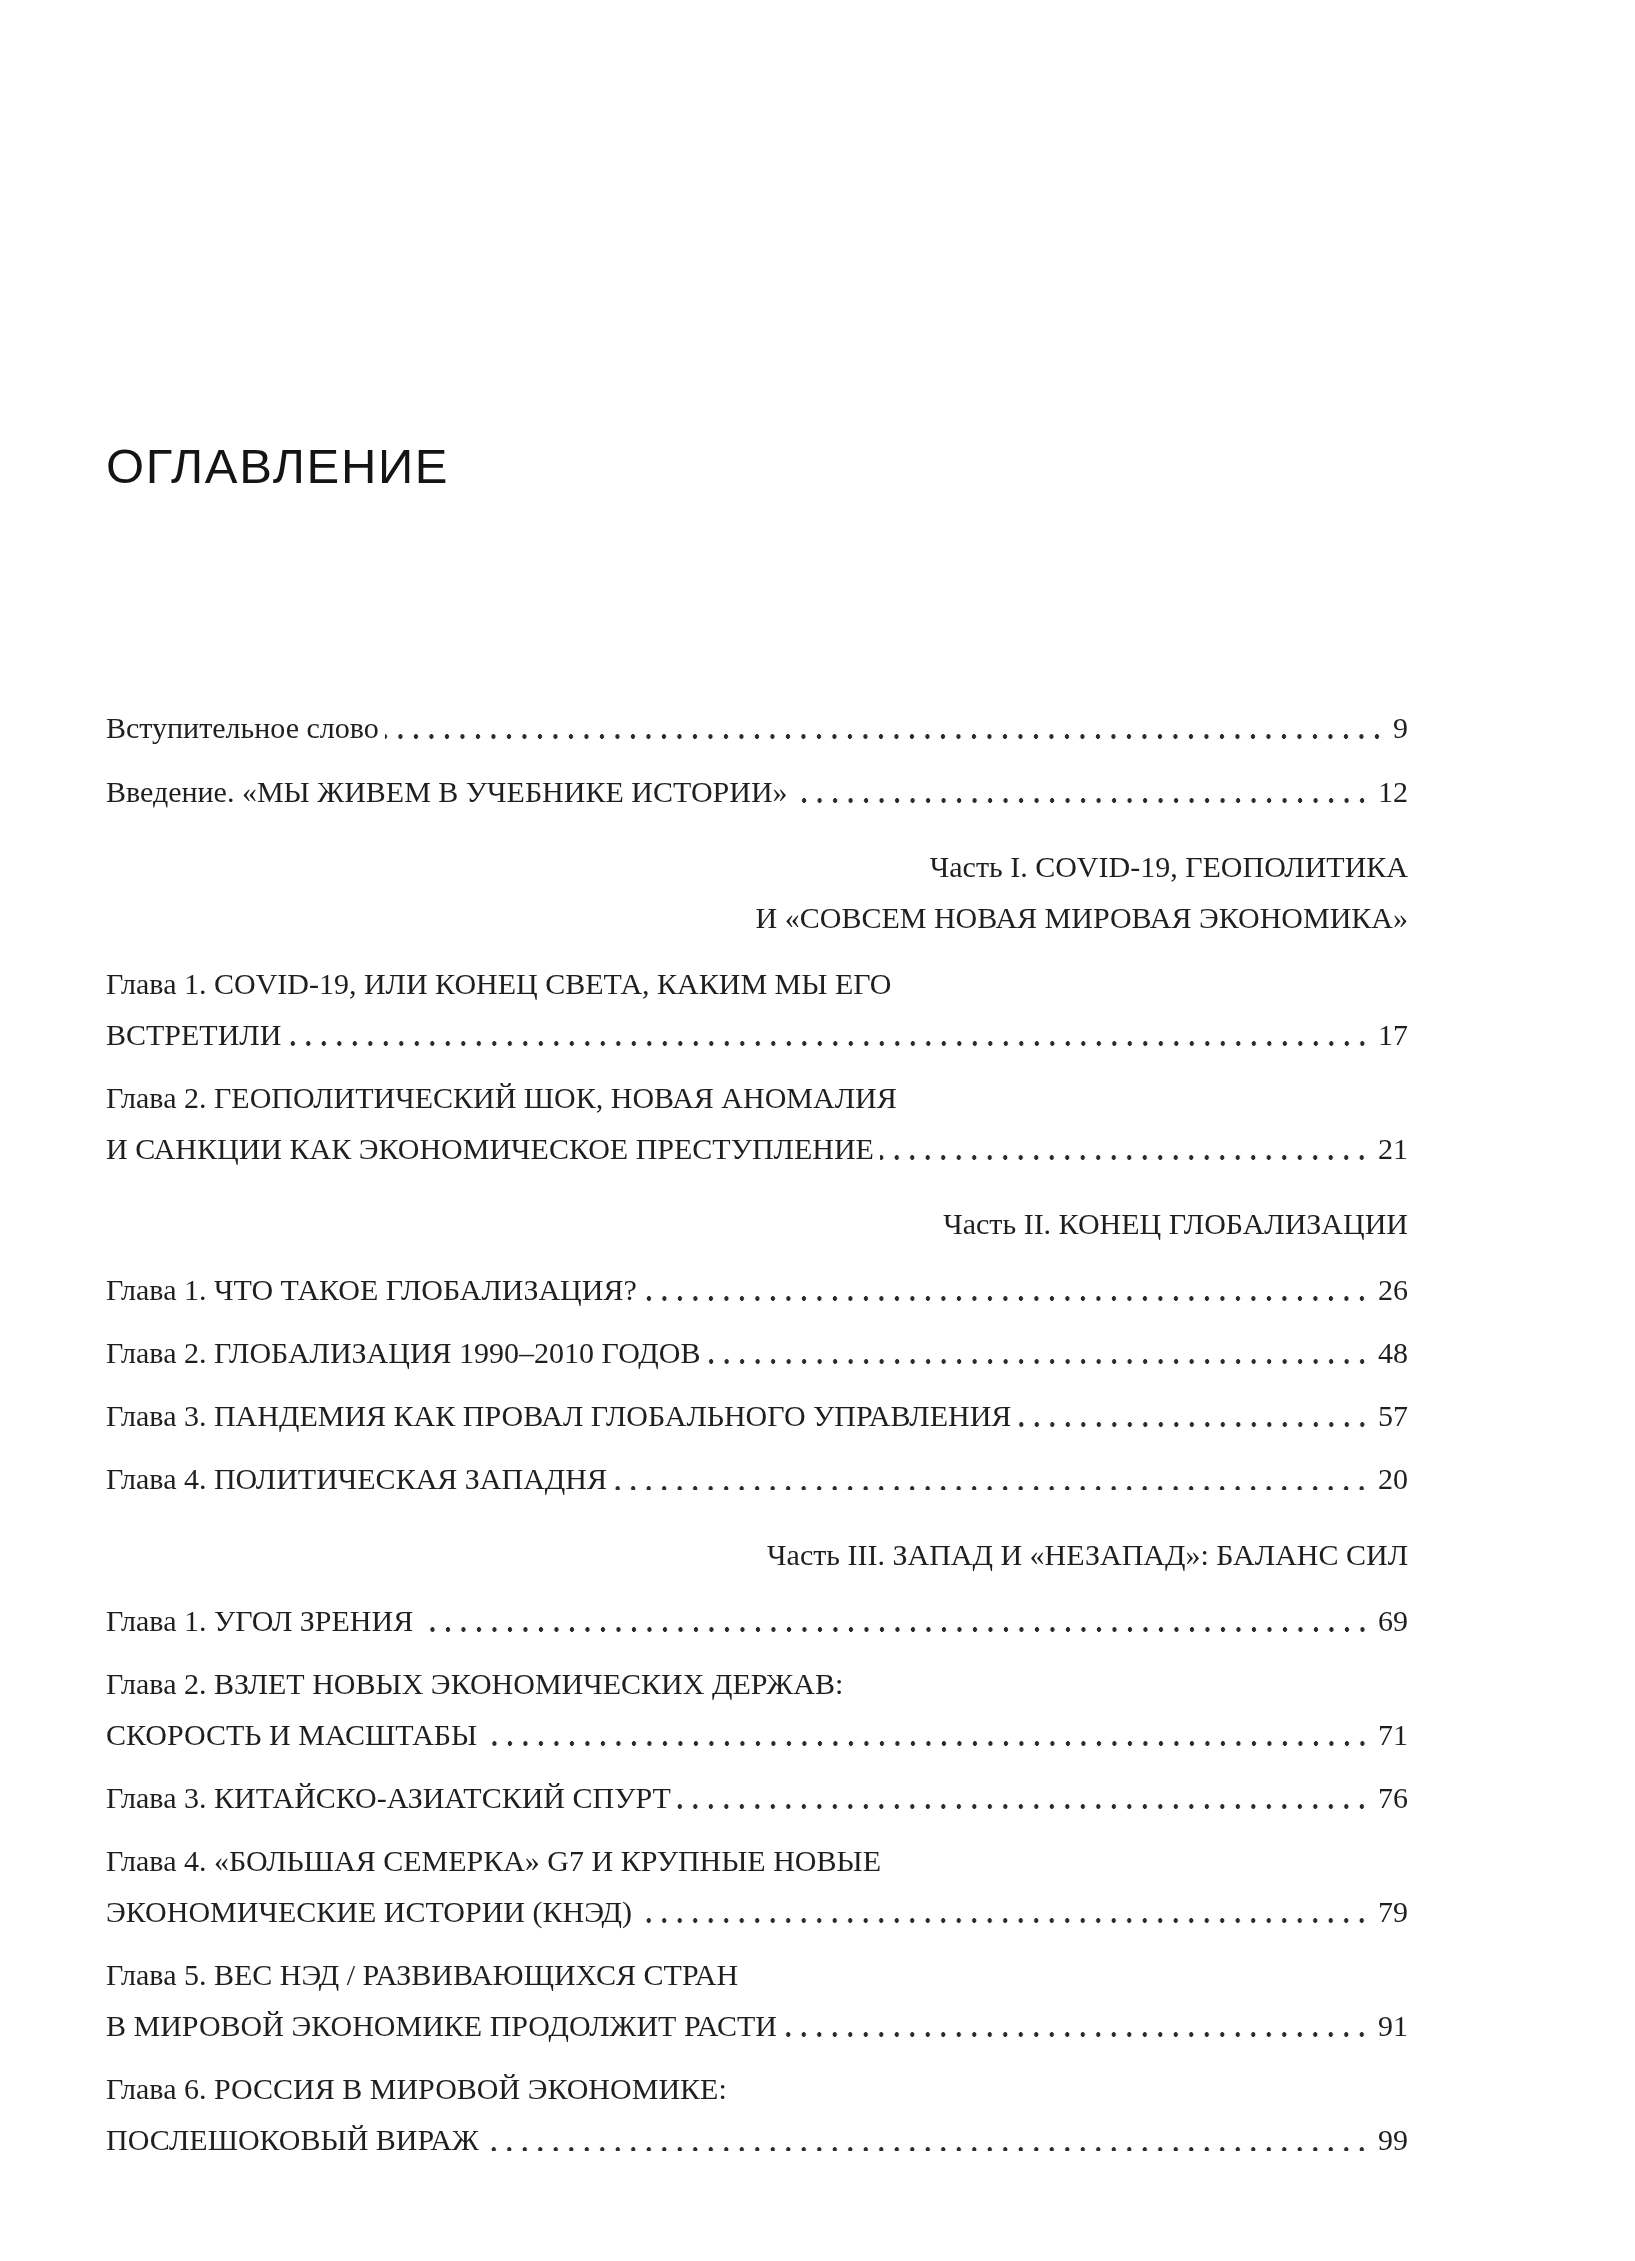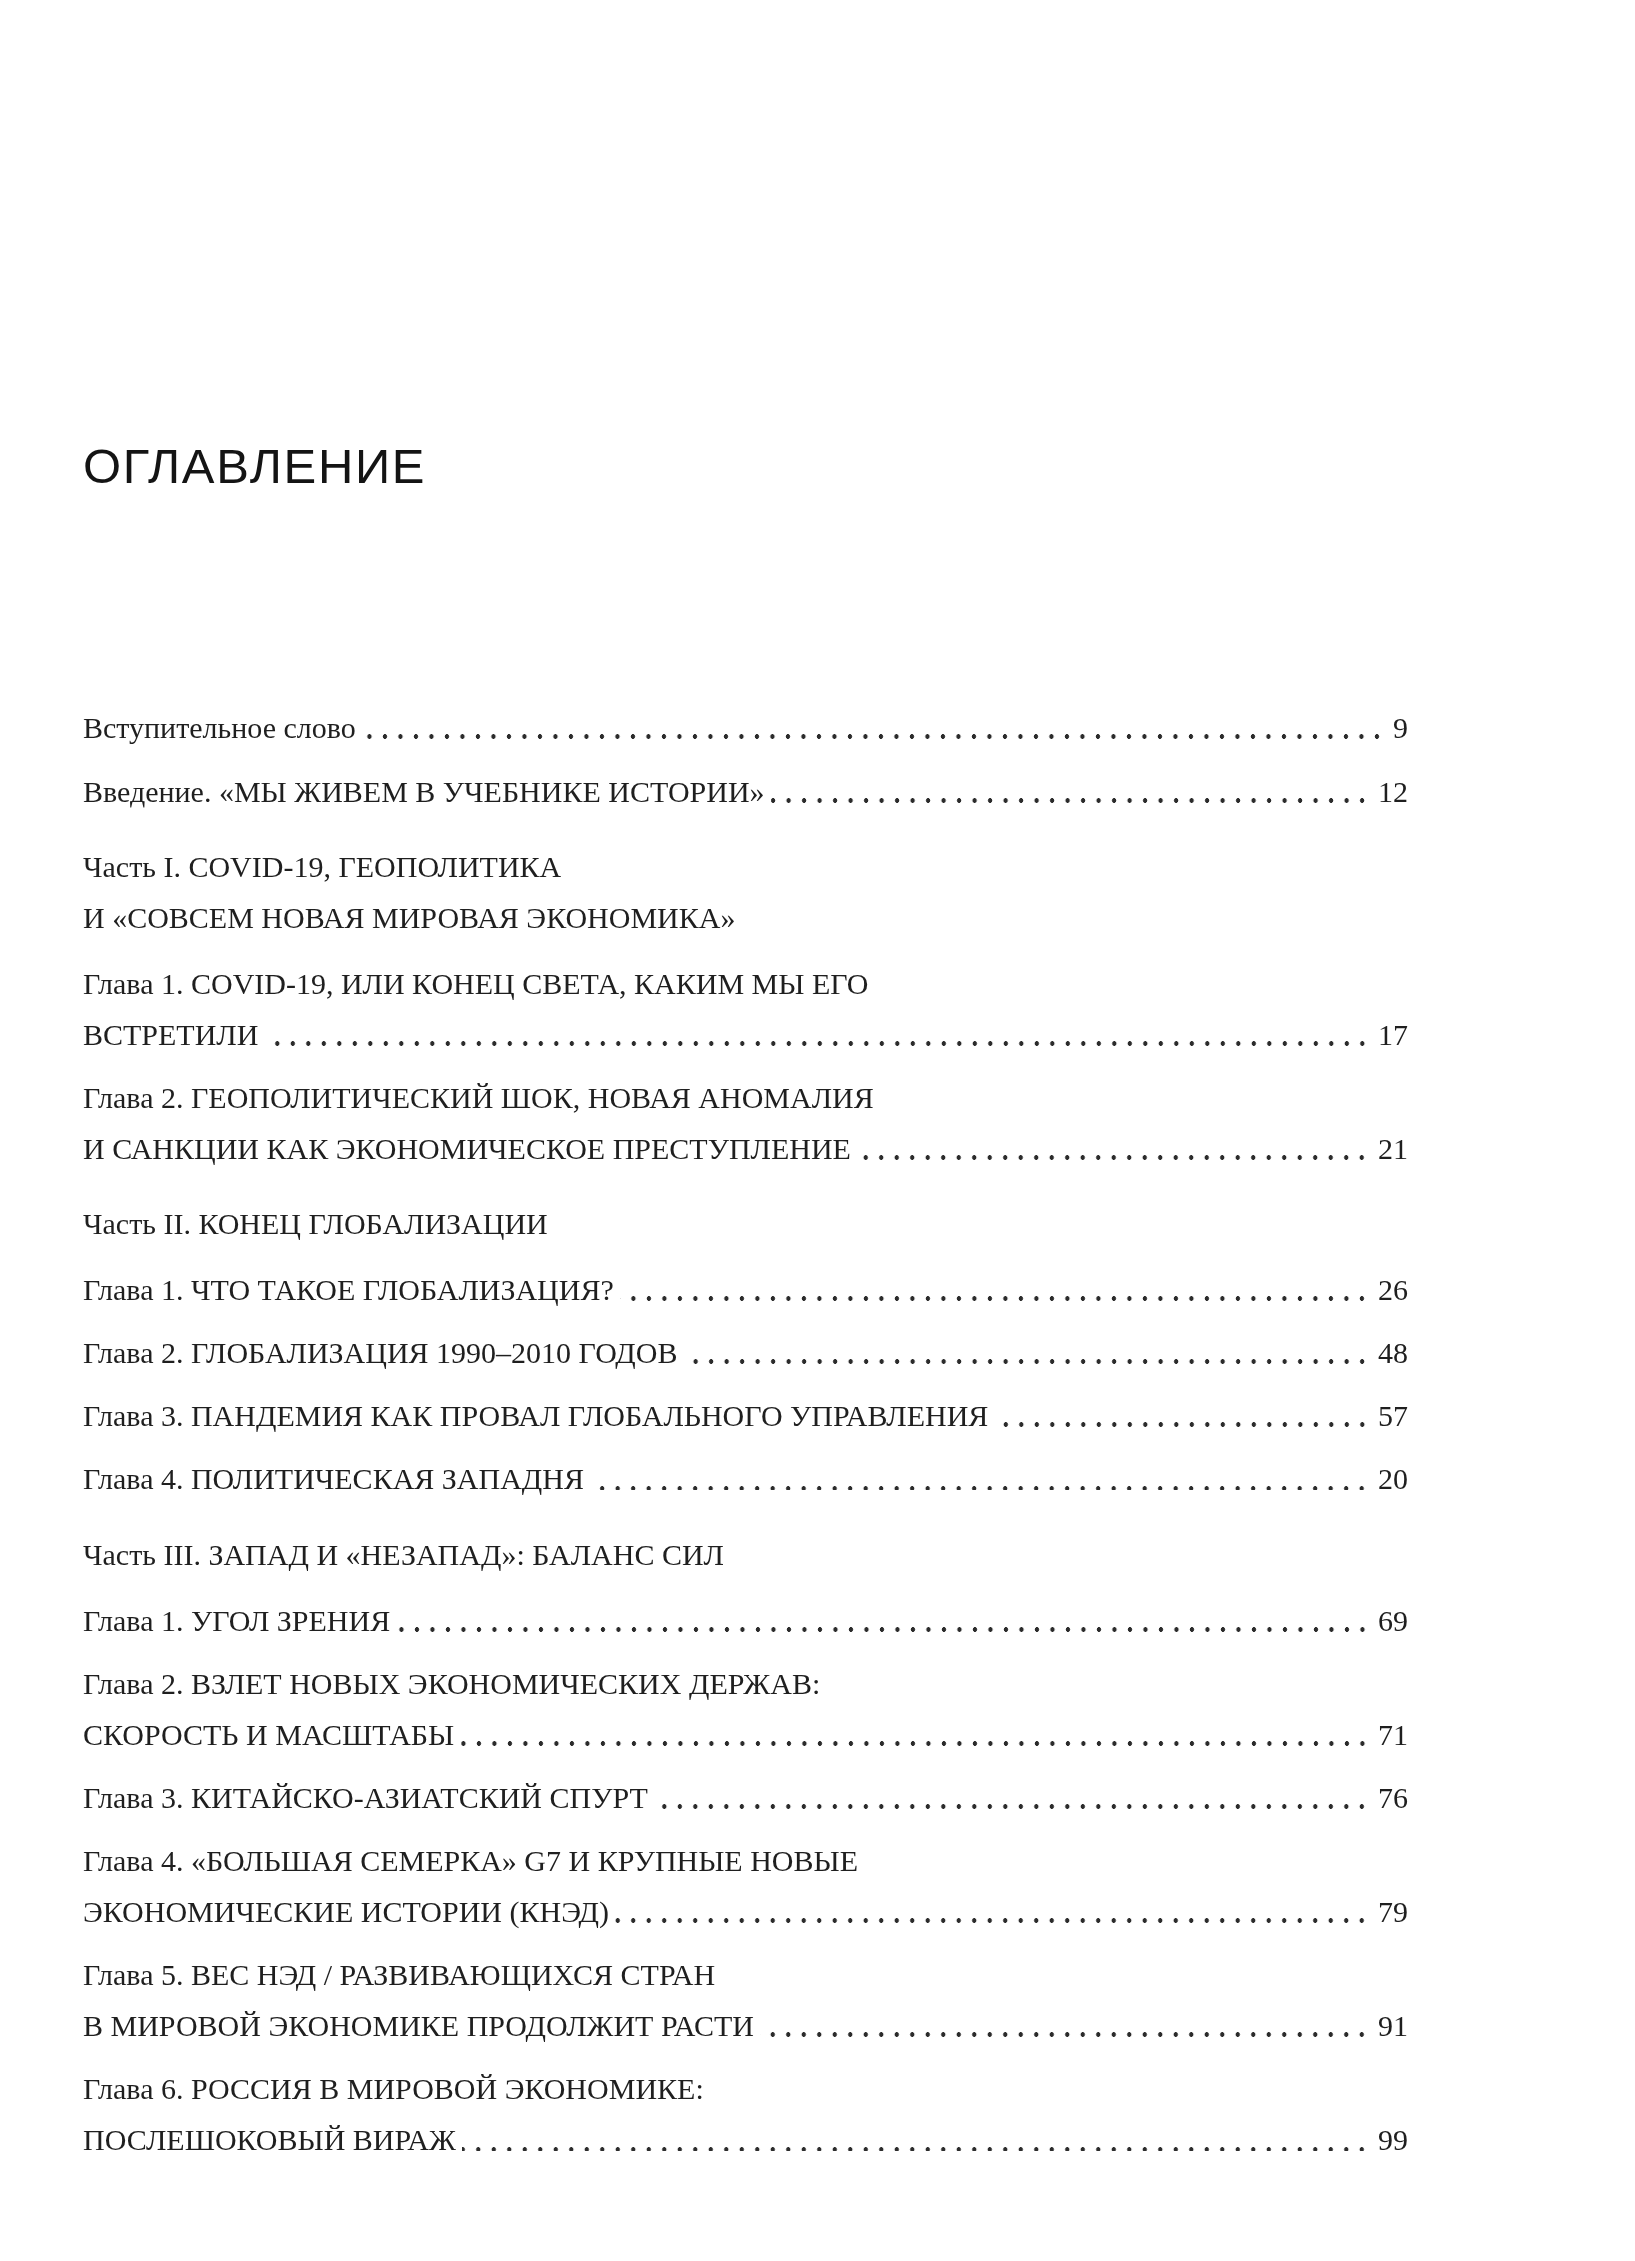--- a/index.html
+++ b/index.html
@@ -7,21 +7,21 @@
   body {
     width: 1636px;
     height: 2261px;
     background: #ffffff;
     color: #1f1f1f;
     font-family: "Liberation Serif", "DejaVu Serif", serif;
   }
   .page {
     width: 100%;
     height: 100%;
-    padding: 438px 228px 0 83px;
+    padding: 438px 228px 0 106px;
     overflow: hidden;
   }
   .title {
     font-family: "Liberation Sans", "DejaVu Sans", sans-serif;
     font-size: 49px;
     font-weight: 400;
     letter-spacing: 1.6px;
     color: #141414;
     line-height: 1.15;
     margin: 0 0 208px 0;
@@ -40,21 +40,21 @@
     align-self: flex-end;
     height: 4.9px;
     margin: 0 8.1px 14px 6.5px;
     background-image: radial-gradient(circle, #2b2b2b 2.1px, rgba(0,0,0,0) 2.5px);
     background-size: 15.5px 4.9px;
     background-repeat: repeat-x;
     background-position: right center;
   }
   .num { flex: 0 0 auto; }
   .part {
-    text-align: left;
+    text-align: right;
     margin: 24.4px 0 14.7px 0;
   }
   .part .ln { white-space: normal; }
 </style>
 </head>
 <body>
 
 <div class="page">
 
   <h1 class="title">ОГЛАВЛЕНИЕ</h1>

